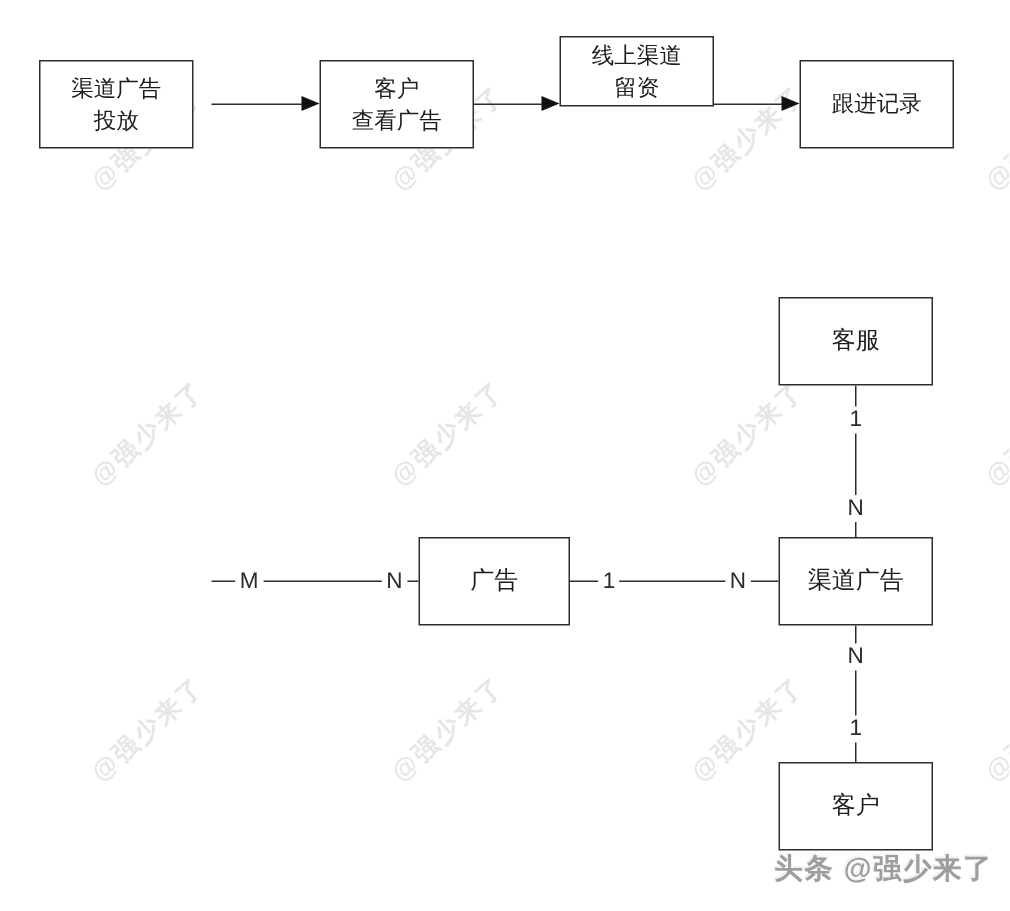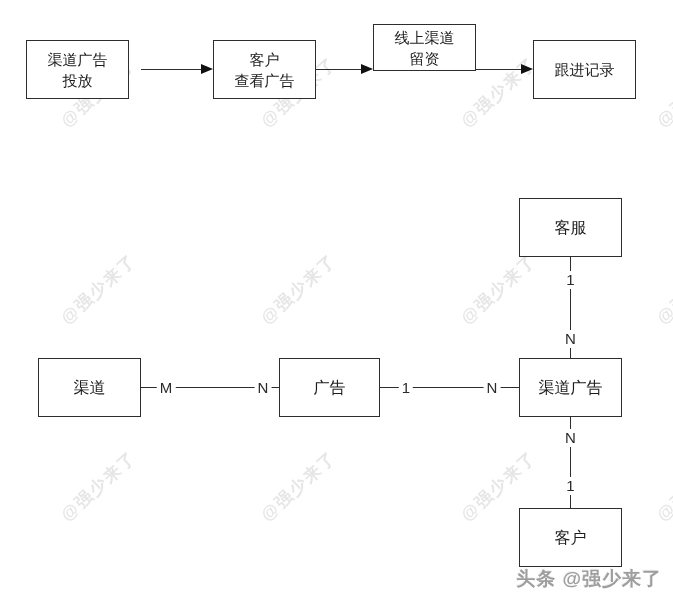--- a/index.html
+++ b/index.html
@@ -109,23 +109,20 @@
 
     <span class="card" style="left:166px;top:388px">M</span>
     <span class="card" style="left:263px;top:388px">N</span>
     <span class="card" style="left:406px;top:388px">1</span>
     <span class="card" style="left:492px;top:388px">N</span>
     <span class="card" style="left:570.5px;top:280px">1</span>
     <span class="card" style="left:570.5px;top:339px">N</span>
     <span class="card" style="left:570.5px;top:438px">N</span>
     <span class="card" style="left:570.5px;top:486px">1</span>
 
-    <div class="box er" style="left:38px;top:358px;width:103px;height:59px">
-      <div>渠道</div>
-    </div>
 
     <div class="box er" style="left:519px;top:198px;width:103px;height:59px">
       <div>客服</div>
     </div>
 
     <div class="box er" style="left:279px;top:358px;width:101px;height:59px">
       <div>广告</div>
     </div>
 
     <div class="box er" style="left:519px;top:358px;width:103px;height:59px">

